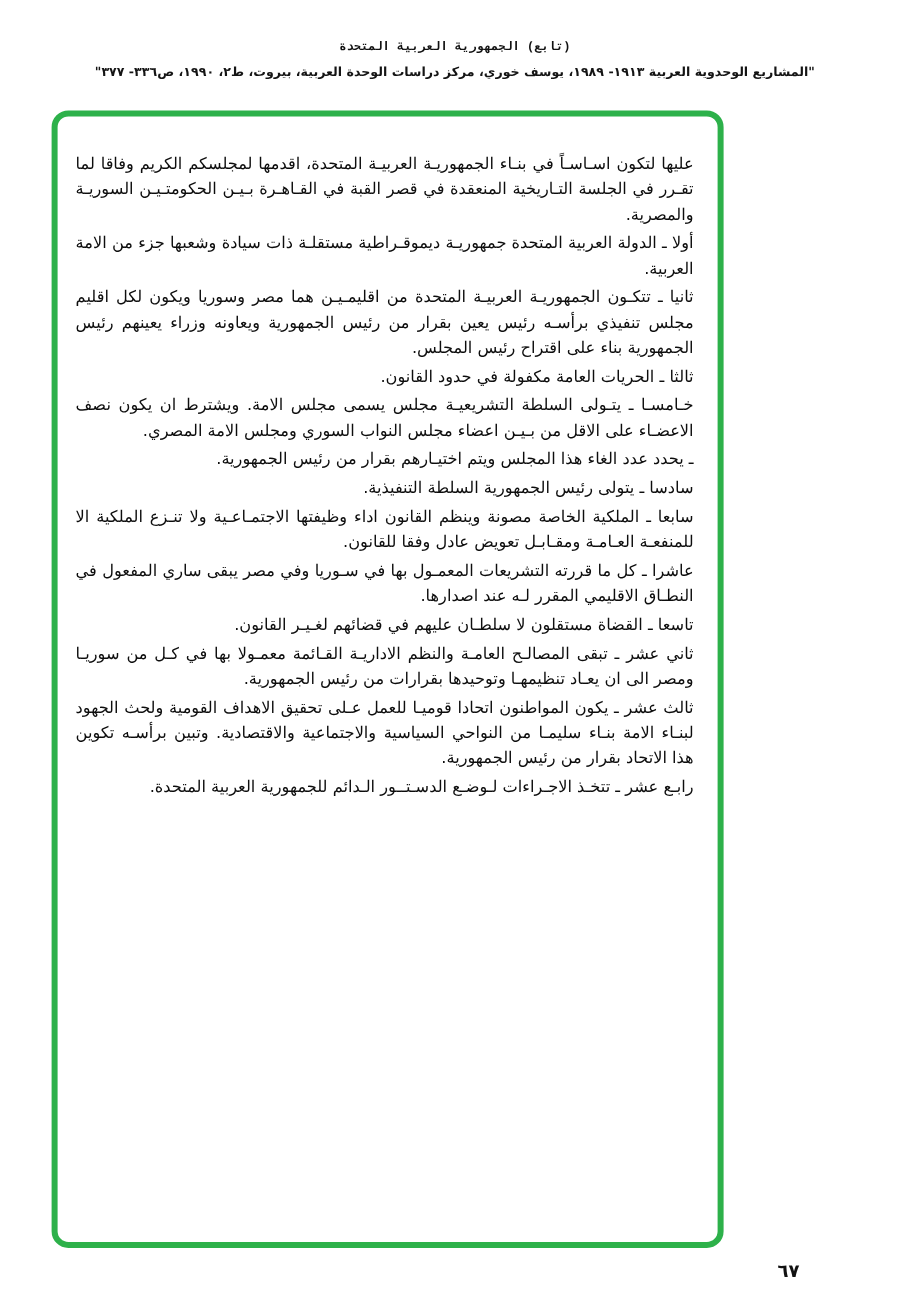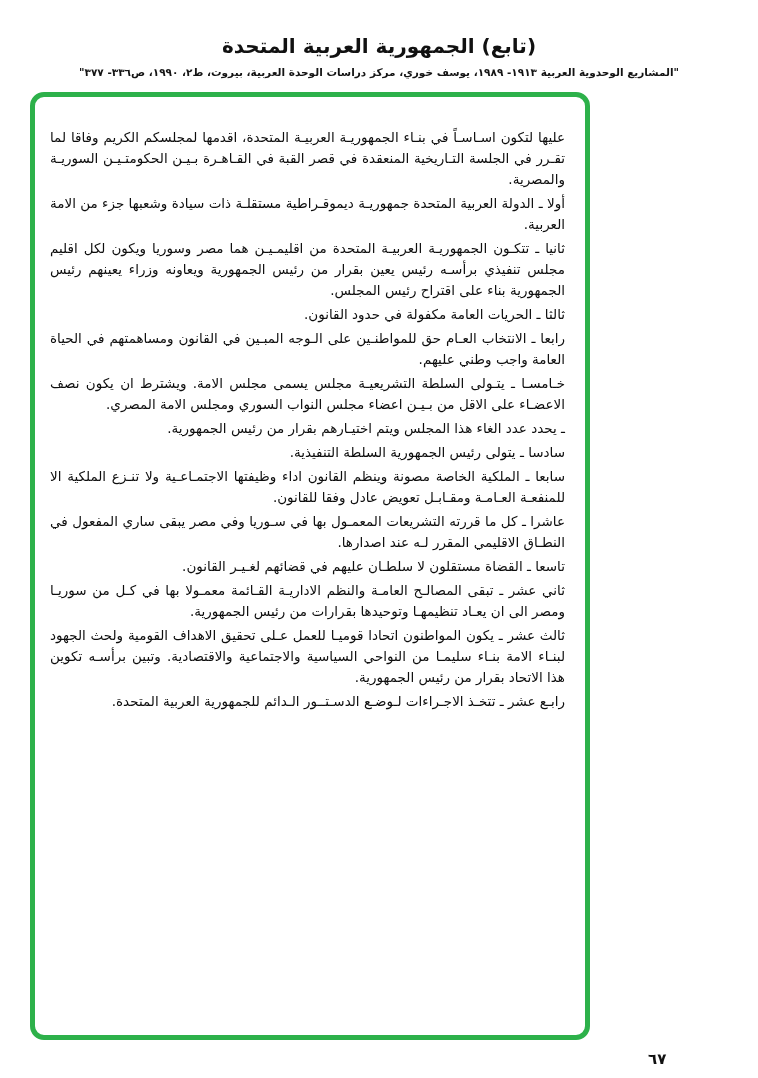--- a/index.html
+++ b/index.html
@@ -16,34 +16,35 @@
     position:relative;
     overflow:hidden;
   }
   .page-header{
     position:absolute;
     top:34px;left:0;right:0;
     text-align:center;
     direction:rtl;
   }
   .header-title{
-    font-size:20px;
+    font-size:10px;
     font-weight:bold;
     letter-spacing:0;
+    font-family:Liberation Mono, monospace;
   }
   .source-line{
     margin-top:8px;
     font-size:10.5px;
     font-weight:bold;
     direction:rtl;
     color:#141414;
   }
   .frame{
     position:absolute;
-    left:30px;
+    left:43px;
     top:92px;
     width:560px;
     height:948px;
     border:5px solid var(--frame-border);
     border-radius:14px;
     box-sizing:border-box;
     background:var(--paper);
     overflow:hidden;
   }
   .text-block{
@@ -84,21 +85,20 @@
   <div class="text-block">
 
       <p>عليها لتكون اسـاسـاً في بنـاء الجمهوريـة العربيـة المتحدة، اقدمها لمجلسكم الكريم وفاقا لما تقـرر في الجلسة التـاريخية المنعقدة في قصر القبة في القـاهـرة بـيـن الحكومتـيـن السوريـة والمصرية.</p>
 
       <p>أولا ـ الدولة العربية المتحدة جمهوريـة ديموقـراطية مستقلـة ذات سيادة وشعبها جزء من الامة العربية.</p>
 
       <p>ثانيا ـ تتكـون الجمهوريـة العربيـة المتحدة من اقليمـيـن هما مصر وسوريا ويكون لكل اقليم مجلس تنفيذي برأسـه رئيس يعين بقرار من رئيس الجمهورية ويعاونه وزراء يعينهم رئيس الجمهورية بناء على اقتراح رئيس المجلس.</p>
 
       <p>ثالثا ـ الحريات العامة مكفولة في حدود القانون.</p>
 
-      <p>رابعا ـ الانتخاب العـام حق للمواطنـين على الـوجه المبـين في القانون ومساهمتهم في الحياة العامة واجب وطني عليهم.</p>
 
       <p>خـامسـا ـ يتـولى السلطة التشريعيـة مجلس يسمى مجلس الامة. ويشترط ان يكون نصف الاعضـاء على الاقل من بـيـن اعضاء مجلس النواب السوري ومجلس الامة المصري.</p>
 
       <p>ـ يحدد عدد الغاء هذا المجلس ويتم اختيـارهم بقرار من رئيس الجمهورية.</p>
 
       <p>سادسا ـ يتولى رئيس الجمهورية السلطة التنفيذية.</p>
 
       <p>سابعا ـ الملكية الخاصة مصونة وينظم القانون اداء وظيفتها الاجتمـاعـية ولا تنـزع الملكية الا للمنفعـة العـامـة ومقـابـل تعويض عادل وفقا للقانون.</p>
 
 

